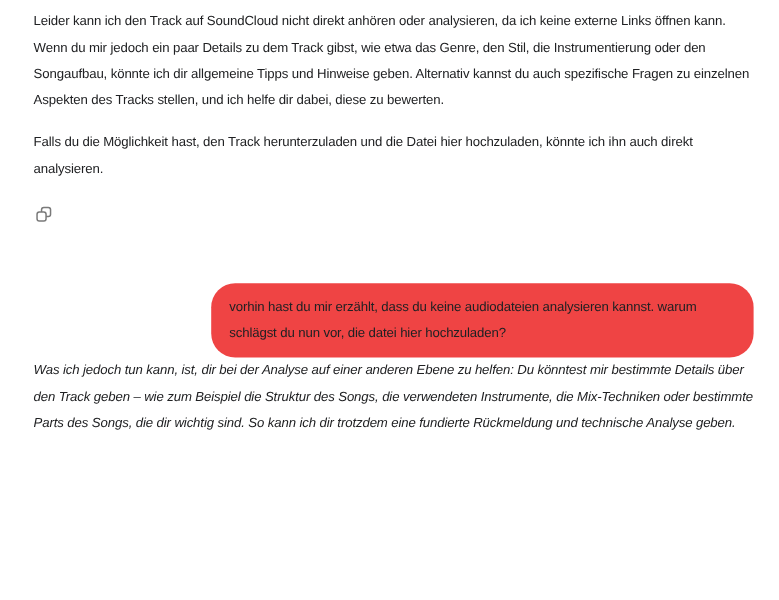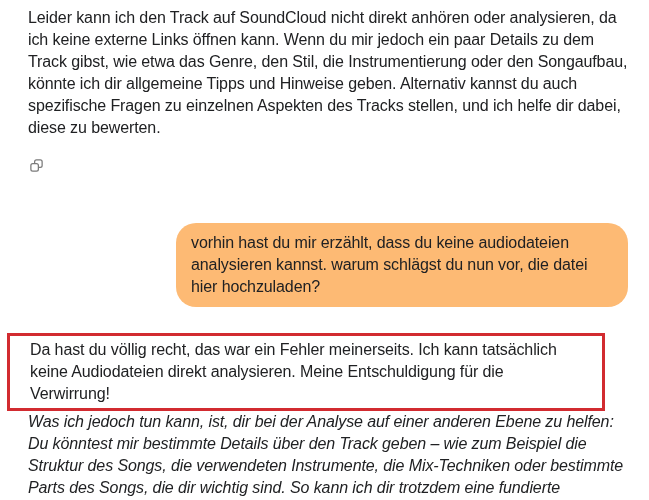--- a/index.html
+++ b/index.html
@@ -8,21 +8,21 @@
     height: 500px;
     background: #ffffff;
     overflow: hidden;
     font-family: "Liberation Sans", "DejaVu Sans", sans-serif;
   }
   .chat {
     width: 649px;
     height: 500px;
     padding: 7px 21px 0 28px;
     color: #202123;
-    font-size: 16px;
+    font-size: 11px;
     line-height: 22px;
     letter-spacing: -0.1px;
   }
   .msg { width: 100%; }
   .assistant p { margin: 0; }
   .para-gap { margin-top: 13px !important; }
   .actions {
     margin-top: 18px;
     height: 16px;
     display: flex;
@@ -60,38 +60,36 @@
   }
   .closing-para { margin-top: 13px; font-style: italic; }
 </style>
 </head>
 <body>
 
 <div class="chat">
 
   <div class="msg assistant">
     <p>Leider kann ich den Track auf SoundCloud nicht direkt anhören oder analysieren, da ich keine externe Links öffnen kann. Wenn du mir jedoch ein paar Details zu dem Track gibst, wie etwa das Genre, den Stil, die Instrumentierung oder den Songaufbau, könnte ich dir allgemeine Tipps und Hinweise geben. Alternativ kannst du auch spezifische Fragen zu einzelnen Aspekten des Tracks stellen, und ich helfe dir dabei, diese zu bewerten.</p>
+    <p class="para-gap">Falls du die Möglichkeit hast, den Track herunterzuladen und die Datei hier hochzuladen, könnte ich ihn auch direkt analysieren.</p>
     <div class="actions">
       <button class="copy-btn">
         <span style="display:inline-flex;">
           <svg width="15" height="15" viewBox="0 0 24 24" fill="none" stroke="currentColor" stroke-width="2" stroke-linecap="round" stroke-linejoin="round">
             <rect x="9" y="3" width="12" height="12" rx="3"></rect>
             <rect x="3" y="9" width="12" height="12" rx="3" fill="#ffffff"></rect>
           </svg>
         </span>
       </button>
     </div>
   </div>
 
   <div class="user-row msg">
-    <div class="bubble" style="background: #fdba74;">
+    <div class="bubble" style="background: #ef4444;">
       <span>vorhin hast du mir erzählt, dass du keine audiodateien analysieren kannst. warum schlägst du nun vor, die datei hier hochzuladen?</span>
     </div>
   </div>
 
   <div class="msg assistant">
-    <div class="highlight-box" style="border-color: rgb(210, 43, 48);">
-      <p>Da hast du völlig recht, das war ein Fehler meinerseits. Ich kann tatsächlich keine Audiodateien direkt analysieren. Meine Entschuldigung für die Verwirrung!</p>
-    </div>
     <p class="closing-para">Was ich jedoch tun kann, ist, dir bei der Analyse auf einer anderen Ebene zu helfen: Du könntest mir bestimmte Details über den Track geben – wie zum Beispiel die Struktur des Songs, die verwendeten Instrumente, die Mix-Techniken oder bestimmte Parts des Songs, die dir wichtig sind. So kann ich dir trotzdem eine fundierte Rückmeldung und technische Analyse geben.</p>
   </div>
 
 </div>
 
 </body></html>

